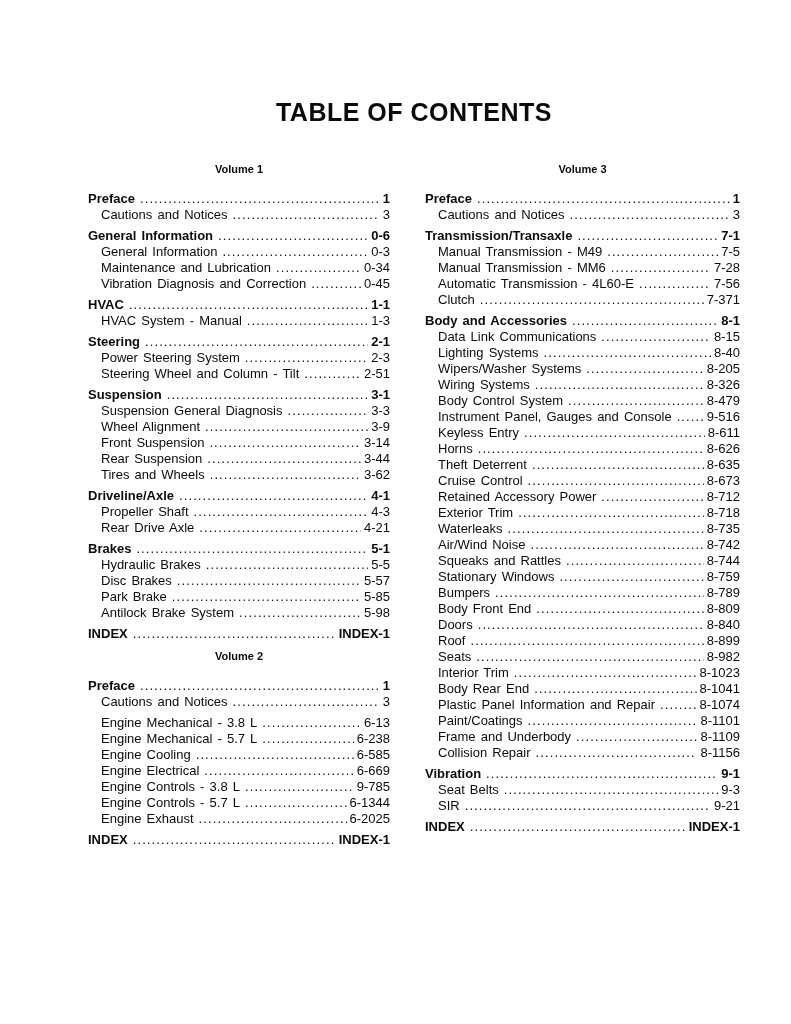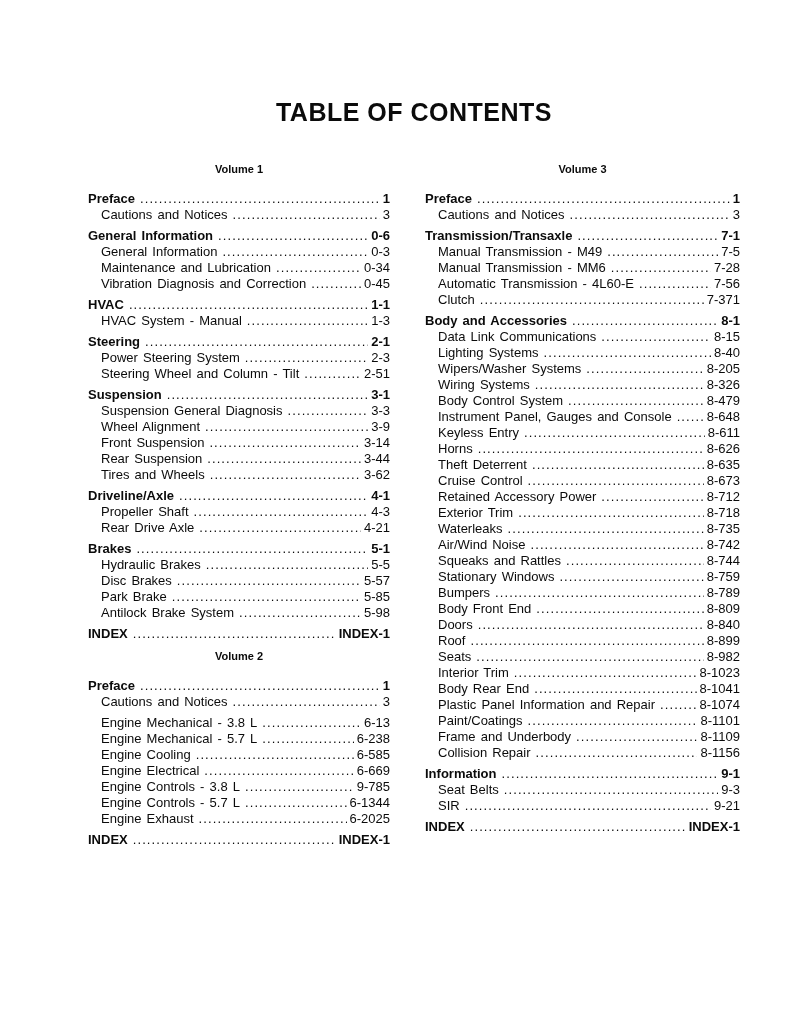--- a/index.html
+++ b/index.html
@@ -390,21 +390,21 @@
 
   <div class="row sub">
     <span class="label">Body Control System</span>
     <span class="dots"></span>
     <span class="pageno">8-479</span>
   </div>
 
   <div class="row sub">
     <span class="label">Instrument Panel, Gauges and Console</span>
     <span class="dots"></span>
-    <span class="pageno">8-648</span>
+    <span class="pageno">9-516</span>
   </div>
 
   <div class="row sub">
     <span class="label">Keyless Entry</span>
     <span class="dots"></span>
     <span class="pageno">8-611</span>
   </div>
 
   <div class="row sub">
     <span class="label">Horns</span>
@@ -521,21 +521,21 @@
   </div>
 
   <div class="row sub">
     <span class="label">Collision Repair</span>
     <span class="dots"></span>
     <span class="pageno">8-1156</span>
   </div>
 </div>
             <div class="group">
   <div class="row main">
-    <span class="label">Information</span>
+    <span class="label">Vibration</span>
     <span class="dots"></span>
     <span class="pageno">9-1</span>
   </div>
 
   <div class="row sub">
     <span class="label">Seat Belts</span>
     <span class="dots"></span>
     <span class="pageno">9-3</span>
   </div>
 

